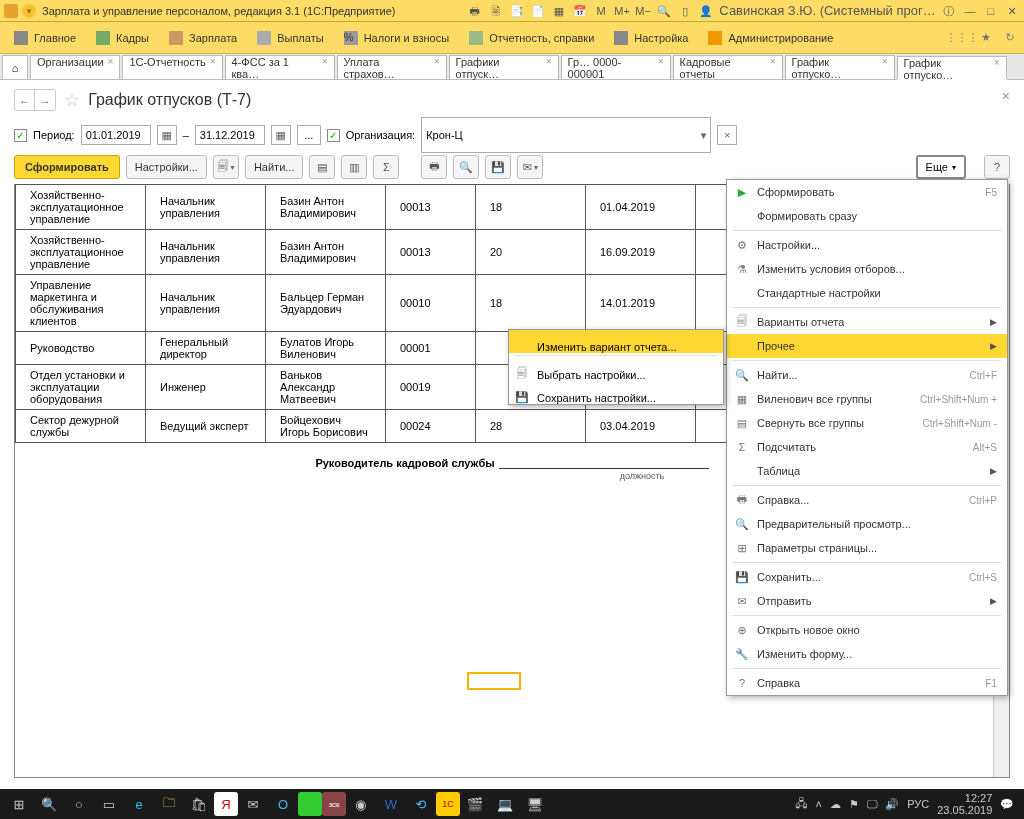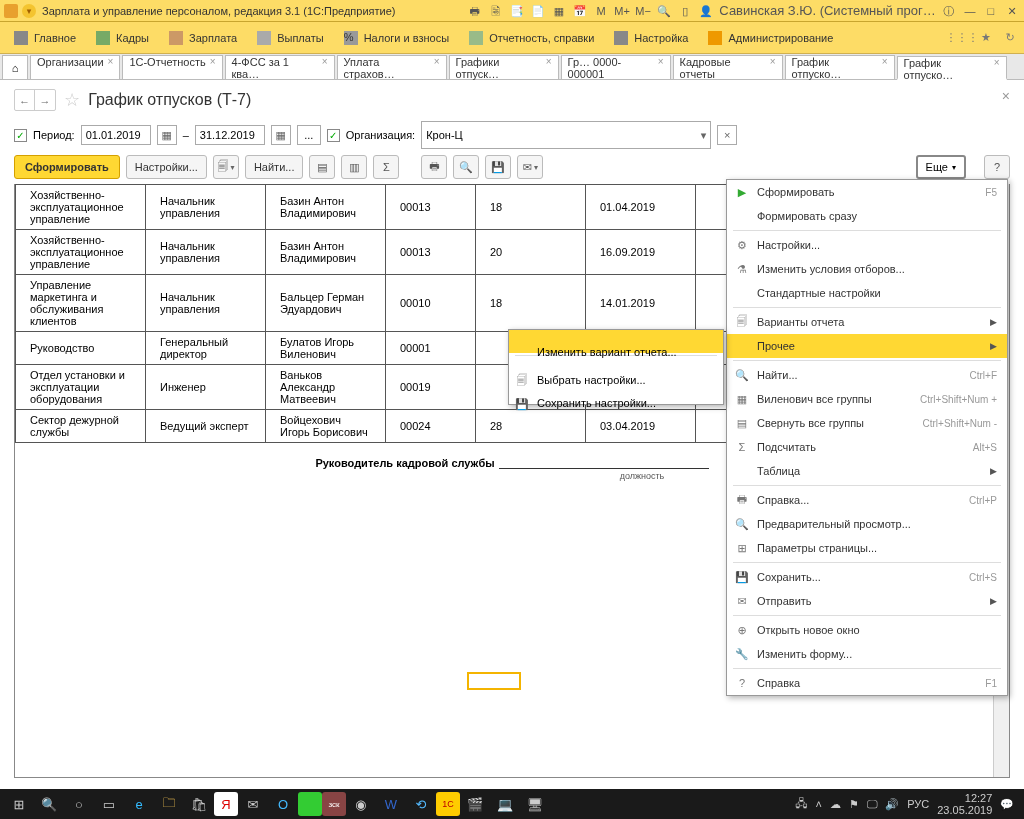--- a/index.html
+++ b/index.html
@@ -25,41 +25,41 @@
 .pagehead .nav span{width:20px;height:20px;display:flex;align-items:center;justify-content:center;color:#666;border-right:1px solid #ccc}
 .pagehead .nav span:last-child{border-right:none}
 .pagehead .star{color:#ccc;font-size:18px;margin-right:8px}
 .pagehead h1{font-size:16px;font-weight:normal;color:#333}
 .pagehead .close{position:absolute;right:14px;top:8px;color:#999;font-size:14px}
 .filter{height:30px;display:flex;align-items:center;padding:0 14px;gap:6px}
 .chk{width:13px;height:13px;border:1px solid #888;display:inline-flex;align-items:center;justify-content:center;color:#0a0;font-size:10px}
 .filter input.date{width:70px;height:20px;border:1px solid #aaa;padding:0 4px;font-size:11px}
 .calbtn{width:20px;height:20px;border:1px solid #aaa;display:inline-flex;align-items:center;justify-content:center;color:#666}
 .dots{width:24px;height:20px;border:1px solid #aaa;display:inline-flex;align-items:center;justify-content:center}
-.orgsel{flex:0 0 290px;height:28px;border:1px solid #aaa;display:flex;align-items:center;padding:0 4px}
+.orgsel{flex:0 0 290px;height:36px;border:1px solid #aaa;display:flex;align-items:center;padding:0 4px}
 .orgsel .dd{margin-left:auto;color:#666}
 .xbtn{width:20px;height:20px;border:1px solid #aaa;display:inline-flex;align-items:center;justify-content:center;color:#666}
 .toolbar{height:34px;display:flex;align-items:center;padding:0 14px;gap:6px}
 .btn-yellow{height:24px;background:#ffd833;border:1px solid #d4a000;border-radius:3px;padding:0 10px;font-weight:bold;color:#333;display:inline-flex;align-items:center}
 .btn-gray{height:24px;background:#f5f5f5;border:1px solid #bbb;border-radius:3px;padding:0 8px;color:#333;display:inline-flex;align-items:center}
 .btn-icon{width:26px;height:24px;background:#f5f5f5;border:1px solid #bbb;border-radius:3px;display:inline-flex;align-items:center;justify-content:center;color:#555}
 .btn-icon.dd::after{content:"▾";font-size:8px;margin-left:2px;color:#666}
 .btn-more{height:24px;background:#fff;border:2px solid #888;border-radius:3px;padding:0 8px;display:inline-flex;align-items:center;gap:4px}
 .toolbar .rside{margin-left:auto;display:flex;gap:18px}
 .report{margin:0 14px;border:1px solid #888;border-top:none;position:relative;height:594px;overflow:hidden}
 table{border-collapse:collapse;width:100%}
 td{border:1px solid #555;padding:4px 14px;vertical-align:middle;font-size:11px}
 td.c{text-align:left}
 .footer-line{text-align:center;padding:12px 0 2px;font-size:11px}
 .footer-line b{font-weight:bold}
 .uline{display:inline-block;border-bottom:1px solid #333;width:210px;height:14px;vertical-align:bottom;margin-left:4px}
 .footer-sub{text-align:center;font-size:9px;color:#555;padding-left:260px}
 .selbox{position:absolute;left:452px;top:488px;width:54px;height:18px;border:2px solid #f4b400}
 .submenu{position:absolute;left:508px;top:329px;width:216px;background:#fff;border:1px solid #999;box-shadow:2px 2px 6px rgba(0,0,0,0.3);z-index:10}
-.submenu .row{height:23px;display:flex;align-items:flex-start;padding:16px 10px 0 28px;position:relative}
+.submenu .row{height:23px;display:flex;align-items:flex-end;padding:16px 10px 0 28px;position:relative}
 .submenu .row.hl{background:#ffd833}
 .submenu .row .ic{position:absolute;left:6px;width:14px;height:14px;color:#777;display:flex;align-items:center;justify-content:center}
 .submenu .sep{height:1px;background:#ddd;margin:2px 6px}
 .mainmenu-pop{position:absolute;left:726px;top:179px;width:282px;background:#fff;border:1px solid #999;box-shadow:2px 2px 6px rgba(0,0,0,0.3);z-index:9}
 .mainmenu-pop .row{height:24px;display:flex;align-items:center;padding:0 10px 0 30px;position:relative;color:#333}
 .mainmenu-pop .row.hl{background:#ffd833}
 .mainmenu-pop .row .ic{position:absolute;left:8px;width:14px;height:14px;color:#777;display:flex;align-items:center;justify-content:center;font-size:11px}
 .mainmenu-pop .row .sc{margin-left:auto;color:#999;font-size:10px}
 .mainmenu-pop .row .arr{margin-left:auto;color:#555;font-size:9px}
 .mainmenu-pop .sep{height:1px;background:#ddd;margin:2px 6px}

